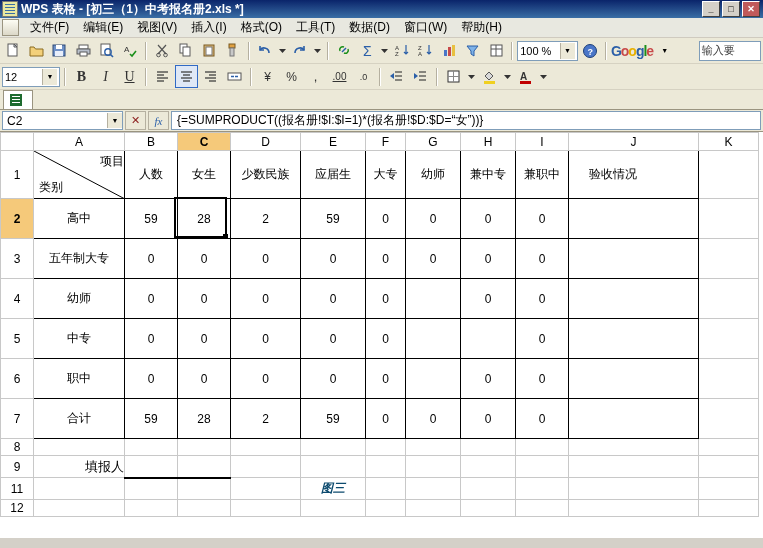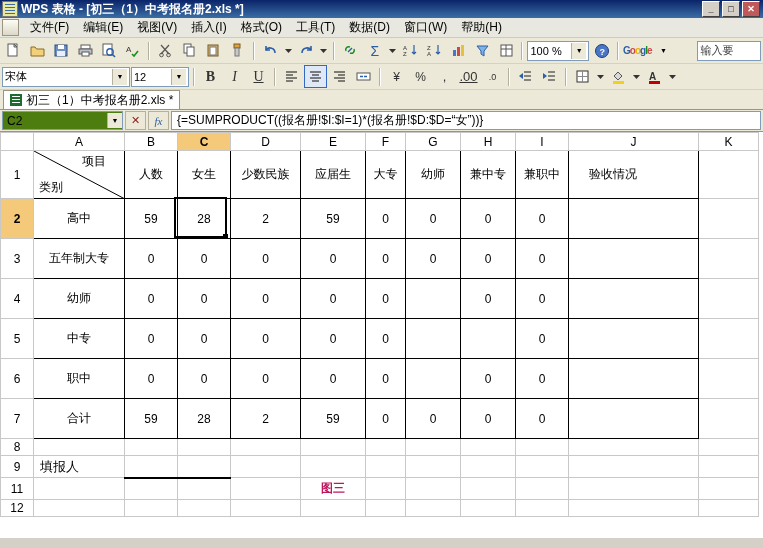--- a/index.html
+++ b/index.html
@@ -85,21 +85,21 @@
   .doctab .dt-icon:after{
     content:"";position:absolute;left:2px;top:2px;width:8px;height:8px;
     background:repeating-linear-gradient(to bottom,#fff 0 1px,#1d6b2f 1px 3px);
   }
   
   .formulabar{
     height:21px;display:flex;align-items:center;
     background:#ece9d8;border-bottom:1px solid #9a9480;gap:2px;padding:0 2px;
   }
   .namebox{
-    width:115px;height:17px;border:1px solid #7f9db9;background:#4d7c0f;
+    width:115px;height:17px;border:1px solid #7f9db9;background:#ffffff;
     display:flex;align-items:center;font-size:12px;padding-left:4px;
   }
   .namebox .cb-arrow{
     width:14px;height:15px;background:#ece9d8;border-left:1px solid #b5b0a0;
     display:flex;align-items:center;justify-content:center;font-size:7px;margin-left:auto;
   }
   .fx-btns{display:flex;gap:2px;align-items:center;}
   .fx-btn{
     width:19px;height:17px;background:#ece9d8;border:1px solid #b5b0a0;
     display:flex;align-items:center;justify-content:center;font-size:11px;color:#333;
@@ -133,23 +133,23 @@
   td.cell.borderbox{border:1px solid #000;}
   
   .selcell{
     position:absolute;border:2px solid #000;box-sizing:border-box;pointer-events:none;
   }
   .selcell:after{
     content:"";position:absolute;right:-3px;bottom:-3px;width:5px;height:5px;background:#000;
   }
   .diag-cell{position:relative;}
   .diag-cell svg{position:absolute;left:0;top:0;}
-  .diag-top{position:absolute;right:18px;top:2px;font-size:12px;margin-left:45px;}
+  .diag-top{position:absolute;right:0;top:2px;font-size:12px;margin-left:45px;}
   .diag-bot{position:absolute;left:5px;bottom:2px;font-size:12px;}
-  .tuban{color:#be185d;font-weight:bold;font-size:14px;text-align:center;}
+  .tuban{color:#0c4a6e;font-weight:bold;font-size:14px;text-align:center;font-style:italic;}
   .underline-cell{border-bottom:2px solid #000 !important;}
 </style>
 </head>
 <body>
 
 <div class="titlebar">
   <span class="tb-icon"></span>
   <span class="tb-title">WPS 表格 - [初三（1）中考报名册2.xls *]</span>
   <span class="tb-buttons">
     <span class="tb-btn">_</span>
@@ -312,36 +312,32 @@
     <span>100 %</span>
     <span class="cb-arrow">▼</span>
   </span>
   <span class="tbtn">
     <svg width="16" height="16">
         <circle cx="8" cy="8" r="6.5" fill="#4a76c8" stroke="#1d3f77"></circle>
         <text x="5.5" y="12" font-size="9" fill="#fff" font-weight="bold">?</text>
       </svg>
   </span>
   <span class="sep"></span>
-  <span style="font-size:10px;font-weight:bold;letter-spacing:-1px;">
+  <span style="font-size:14px;font-weight:bold;letter-spacing:-1px;">
     <span style="color:#2b5fa8;">G</span><span style="color:#c84a4a;">o</span><span style="color:#e8b000;">o</span><span style="color:#2b5fa8;">g</span><span style="color:#1a8f1a;">l</span><span style="color:#c84a4a;">e</span>
   </span>
   <span class="combo" style="width:16px;border:none;background:transparent;">
     <span class="cb-arrow" style="border:none;background:transparent;">▼</span>
   </span>
   <span class="combo" style="width:58px;overflow:hidden;margin-left:24px;">
     <span style="color:#444;">输入要</span>
   </span>
 </div>
 
 <div class="toolbar">
-  <span class="combo" style="width:122px;">
-    <span>宋体</span>
-    <span class="cb-arrow">▼</span>
-  </span>
   <span class="combo" style="width:52px;">
     <span>12</span>
     <span class="cb-arrow">▼</span>
   </span>
   <span class="sep"></span>
   <span class="tbtn" style="font-weight:bold;font-size:14px;font-family:'Liberation Serif',serif;">B</span>
   <span class="tbtn" style="font-style:italic;font-size:14px;font-family:'Liberation Serif',serif;">I</span>
   <span class="tbtn" style="text-decoration:underline;font-size:14px;font-family:'Liberation Serif',serif;">U</span>
   <span class="sep"></span>
   <span class="tbtn">
@@ -377,21 +373,21 @@
   <span class="tbtn">
     <svg width="15" height="15">
         <rect x="1" y="4" width="13" height="7" fill="#fff" stroke="#555"></rect>
         <path d="M4 7.5 h3 M8 7.5 h3" stroke="#2b5fa8" stroke-width="1.3"></path>
       </svg>
   </span>
   <span class="sep"></span>
   <span class="tbtn" style="font-size:12px;">¥</span>
   <span class="tbtn" style="font-size:12px;">%</span>
   <span class="tbtn" style="font-size:13px;">,</span>
-  <span class="tbtn" style="font-size:13px;text-decoration:underline;">.00</span>
+  <span class="tbtn" style="font-size:10px;text-decoration:underline;">.00</span>
   <span class="tbtn" style="font-size:9px;">.0</span>
   <span class="sep"></span>
   <span class="tbtn">
     <svg width="15" height="15">
         <g stroke="#333" stroke-width="1.1">
           <line x1="6" y1="3" x2="13" y2="3"></line>
           <line x1="6" y1="7" x2="13" y2="7"></line>
           <line x1="6" y1="11" x2="13" y2="11"></line>
         </g>
         <path d="M5 4 L1 7 L5 10z" fill="#2b5fa8"></path>
@@ -440,21 +436,20 @@
   <span class="tbtn" style="width:9px;">
     <svg width="7" height="7">
         <path d="M0 2 l3.5 4 L7 2z" fill="#333"></path>
       </svg>
   </span>
 </div>
 
 <div class="doctab-row">
   <div class="doctab">
     <span class="dt-icon"></span>
-    <span>初三（1）中考报名册2.xls *</span>
   </div>
 </div>
 
 <div class="formulabar">
   <div class="namebox">
     <span>C2</span>
     <span class="cb-arrow">▼</span>
   </div>
   <div class="fx-btns">
     <span class="fx-btn" style="color:#8a1a1a;">✕</span>
@@ -617,21 +612,21 @@
       <td class="cell"></td>
       <td class="cell"></td>
       <td class="cell"></td>
       <td class="cell"></td>
       <td class="cell"></td>
       <td class="cell"></td>
     </tr>
 
     <tr style="height:22px">
       <td class="rowhead">9</td>
-      <td class="cell" style="text-align:left;padding-left:6px;font-size:13px;">填报人</td>
+      <td class="cell" style="text-align:right;padding-left:6px;font-size:13px;">填报人</td>
       <td class="cell underline-cell"></td>
       <td class="cell underline-cell"></td>
       <td class="cell"></td>
       <td class="cell"></td>
       <td class="cell"></td>
       <td class="cell"></td>
       <td class="cell"></td>
       <td class="cell"></td>
       <td class="cell"></td>
       <td class="cell"></td>

